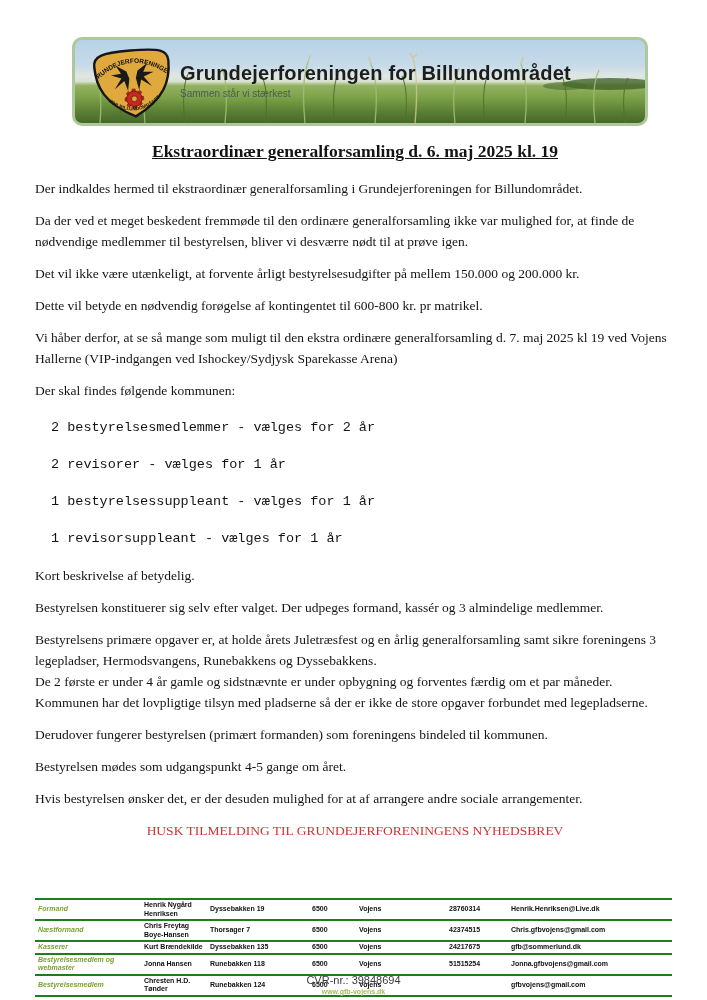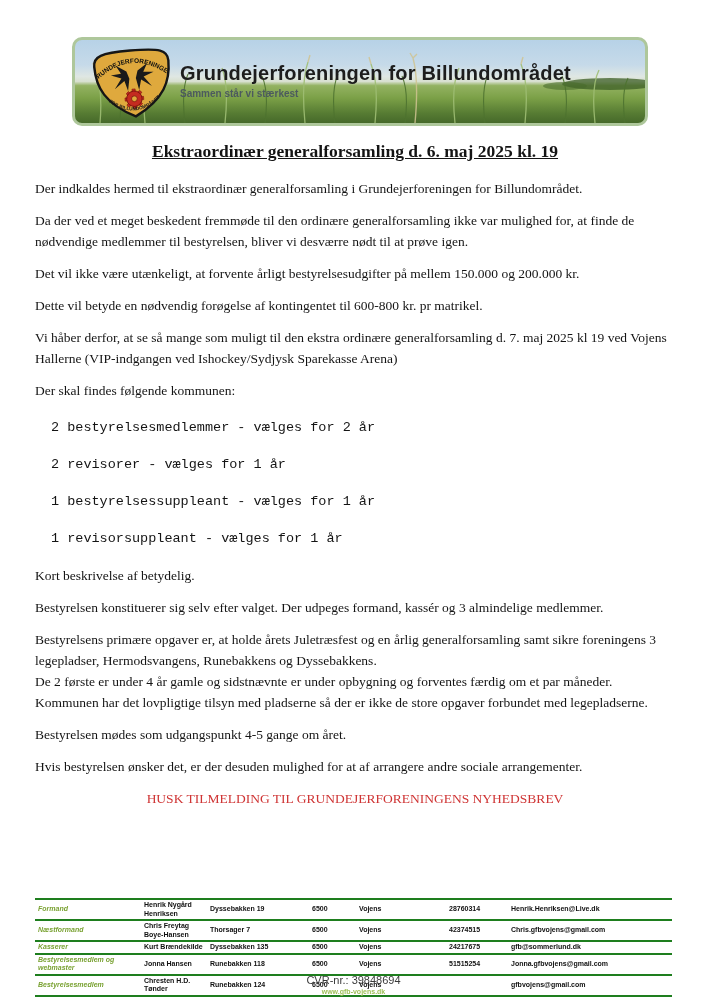--- a/index.html
+++ b/index.html
@@ -17,21 +17,21 @@
       #b7d2e7 0%, #c6dae9 30%, #dfe7e3 44%, #d8e0cf 50%,
       #93b261 55%, #7ba047 70%, #577c33 88%, #46692a 100%);
   }
   .banner-grass { position:absolute; left:0; top:0; width:100%; height:100%; }
   .logo {
     position:absolute; left:6px; top:3px; width:104px; height:80px;
     transform:rotate(-5deg);
   }
   .banner-text { position:absolute; left:105px; top:22px; font-family:"Liberation Sans", sans-serif; }
   .banner-title { font-size:20px; font-weight:bold; color:#1d1d1d; letter-spacing:0.2px; }
-  .banner-tagline { font-size:10px; color:#4c5a5e; margin-top:3px;font-weight:bold; }
+  .banner-tagline { font-size:10px; color:#4c5a5e; margin-top:3px; }
 
   
   .content {
     position:absolute; left:35px; top:140px; width:640px;
     font-size:13.5px; line-height:21px;
   }
   .doc-title {
     text-align:center; font-size:17.5px; font-weight:bold;
     text-decoration:underline; line-height:22px; margin-bottom:16px;
   }
@@ -153,20 +153,21 @@
       <div class="pos-line">2 revisorer - vælges for 1 år</div>
       <div class="pos-line">1 bestyrelsessuppleant - vælges for 1 år</div>
       <div class="pos-line">1 revisorsuppleant - vælges for 1 år</div>
     </div>
 
     <div class="para">Kort beskrivelse af betydelig.</div>
     <div class="para">Bestyrelsen konstituerer sig selv efter valget. Der udpeges formand, kassér og 3 almindelige medlemmer.</div>
     <div class="para">Bestyrelsens primære opgaver er, at holde årets Juletræsfest og en årlig generalforsamling samt sikre foreningens 3 legepladser, Hermodsvangens, Runebakkens og Dyssebakkens.
 De 2 første er under 4 år gamle og sidstnævnte er under opbygning og forventes færdig om et par måneder.
 Kommunen har det lovpligtige tilsyn med pladserne så der er ikke de store opgaver forbundet med legepladserne.</div>
+    <div class="para">Derudover fungerer bestyrelsen (primært formanden) som foreningens bindeled til kommunen.</div>
     <div class="para">Bestyrelsen mødes som udgangspunkt 4-5 gange om året.</div>
     <div class="para">Hvis bestyrelsen ønsker det, er der desuden mulighed for at af arrangere andre sociale arrangementer.</div>
 
     <div class="notice">HUSK TILMELDING TIL GRUNDEJERFORENINGENS NYHEDSBREV</div>
   </div>
 
   <table class="board-table">
     <colgroup>
       <col style="width:106px">
         <col style="width:66px">

